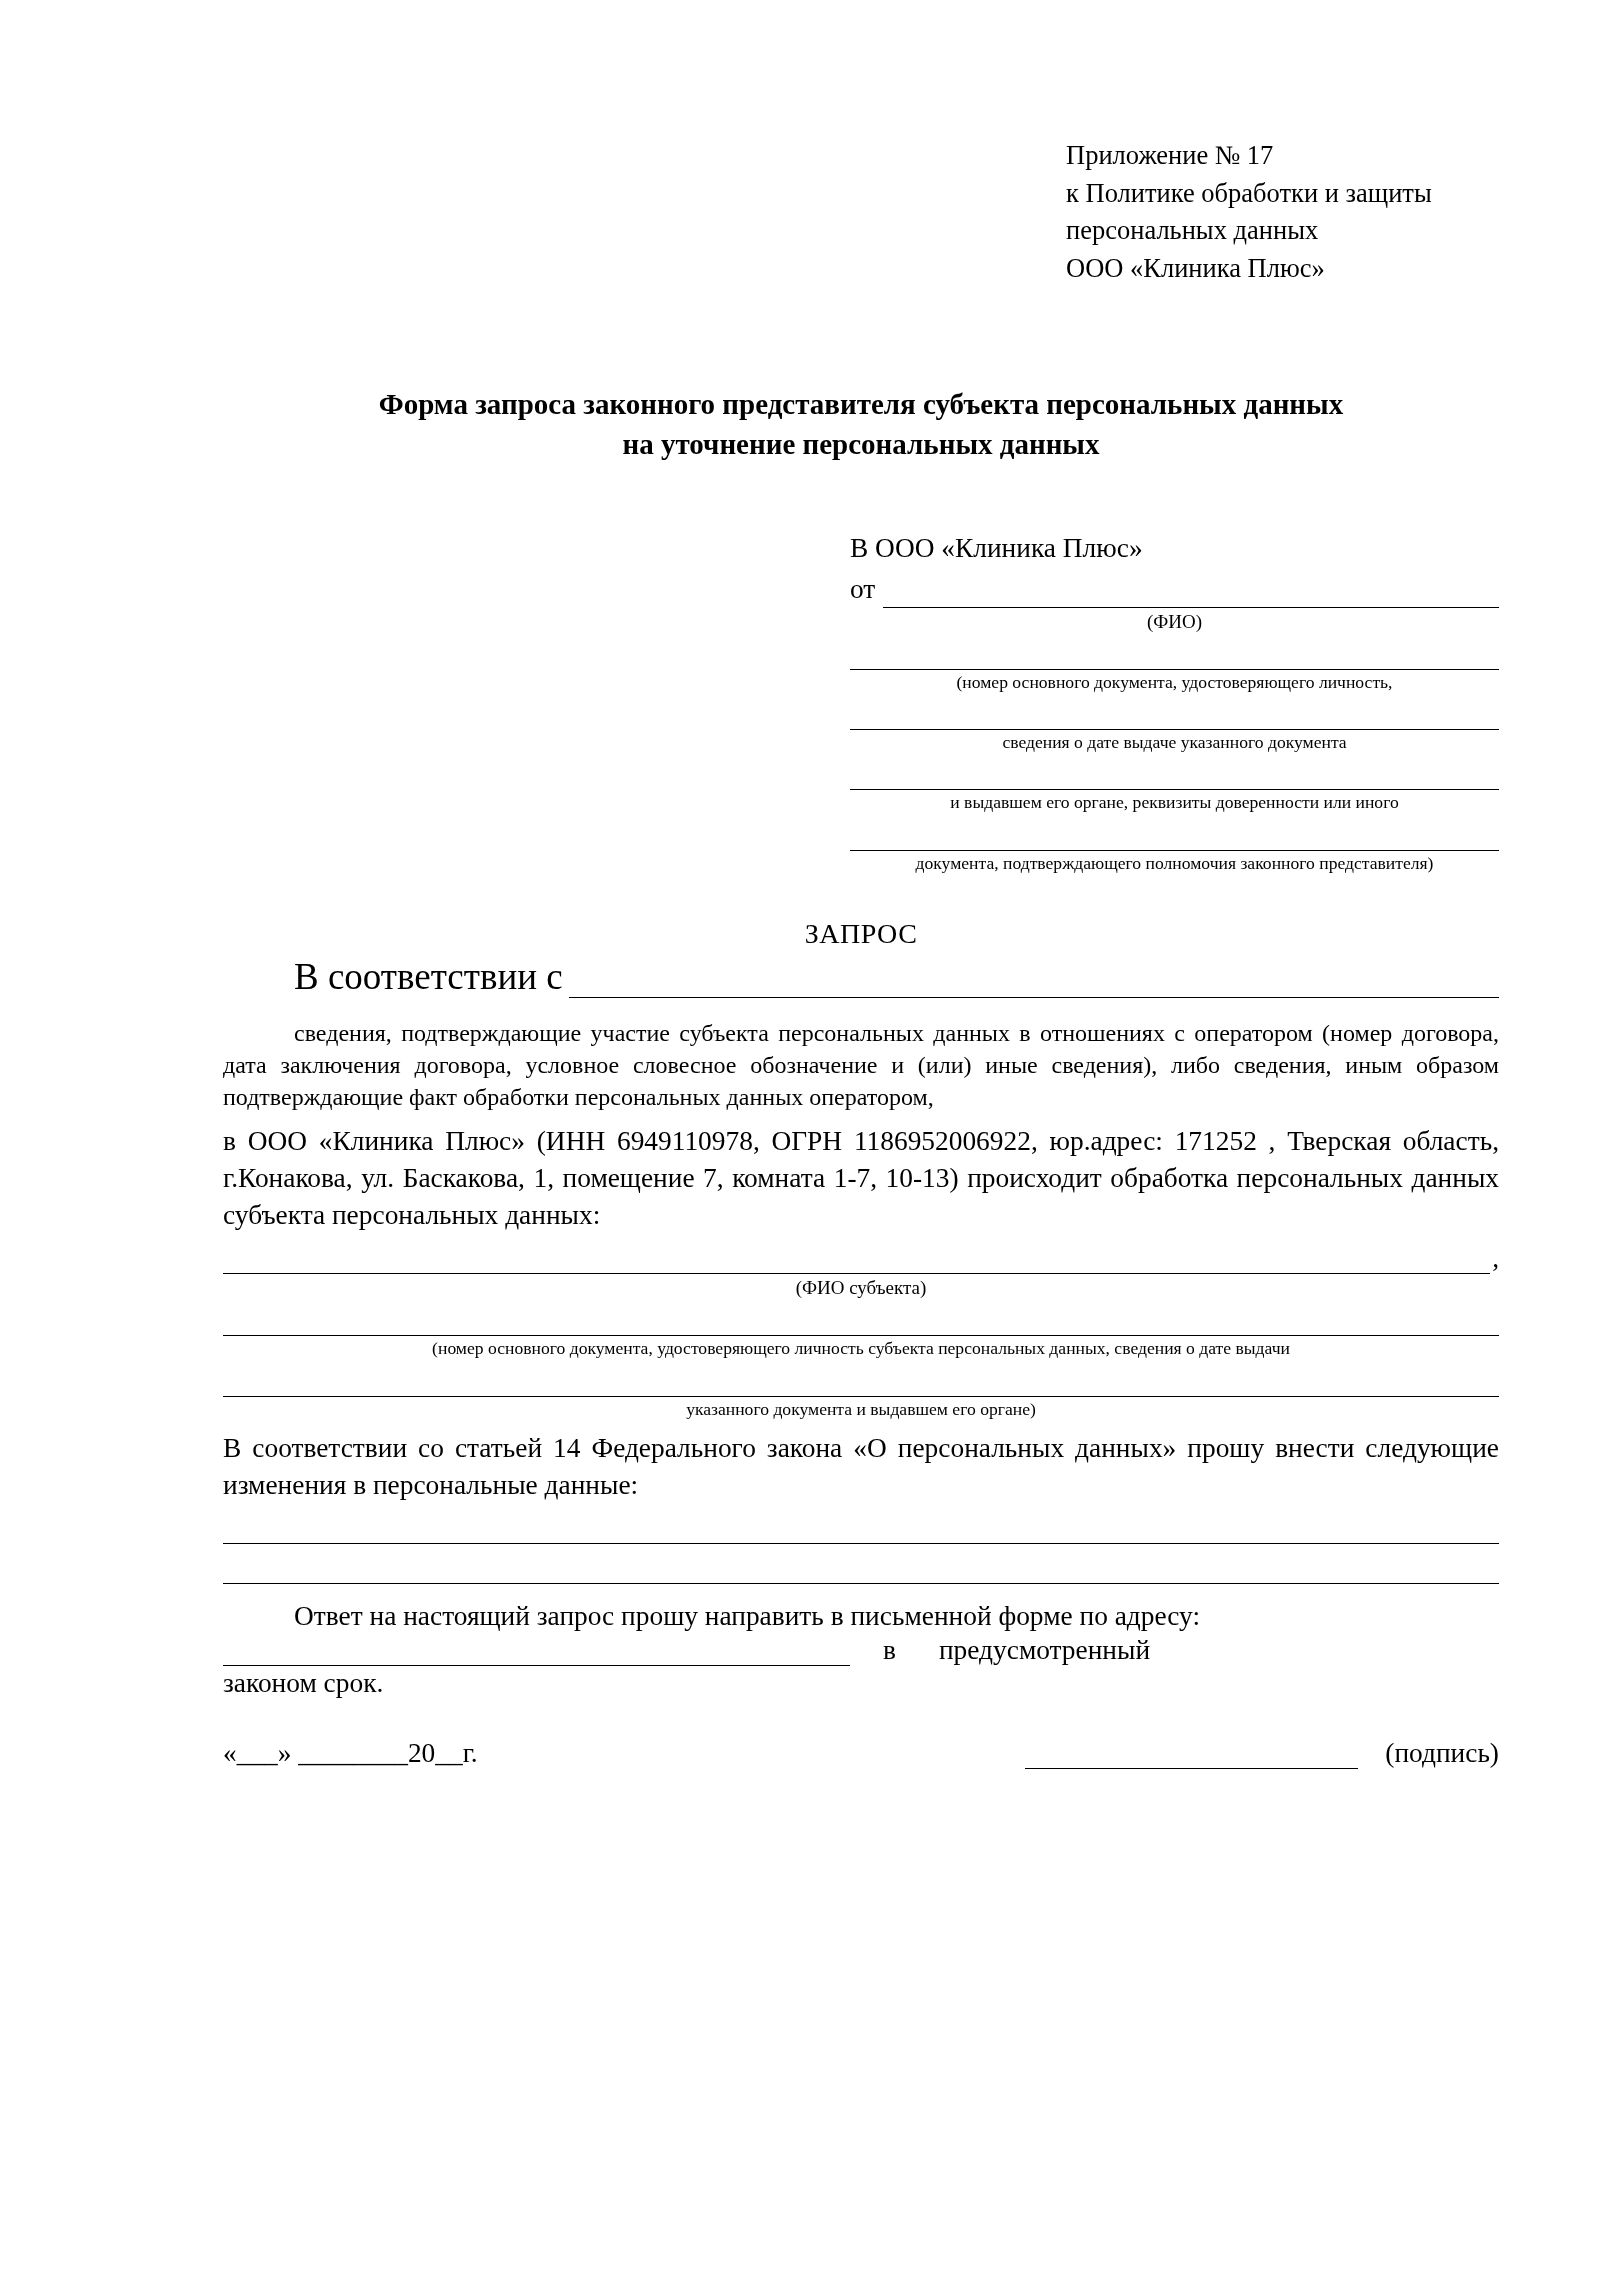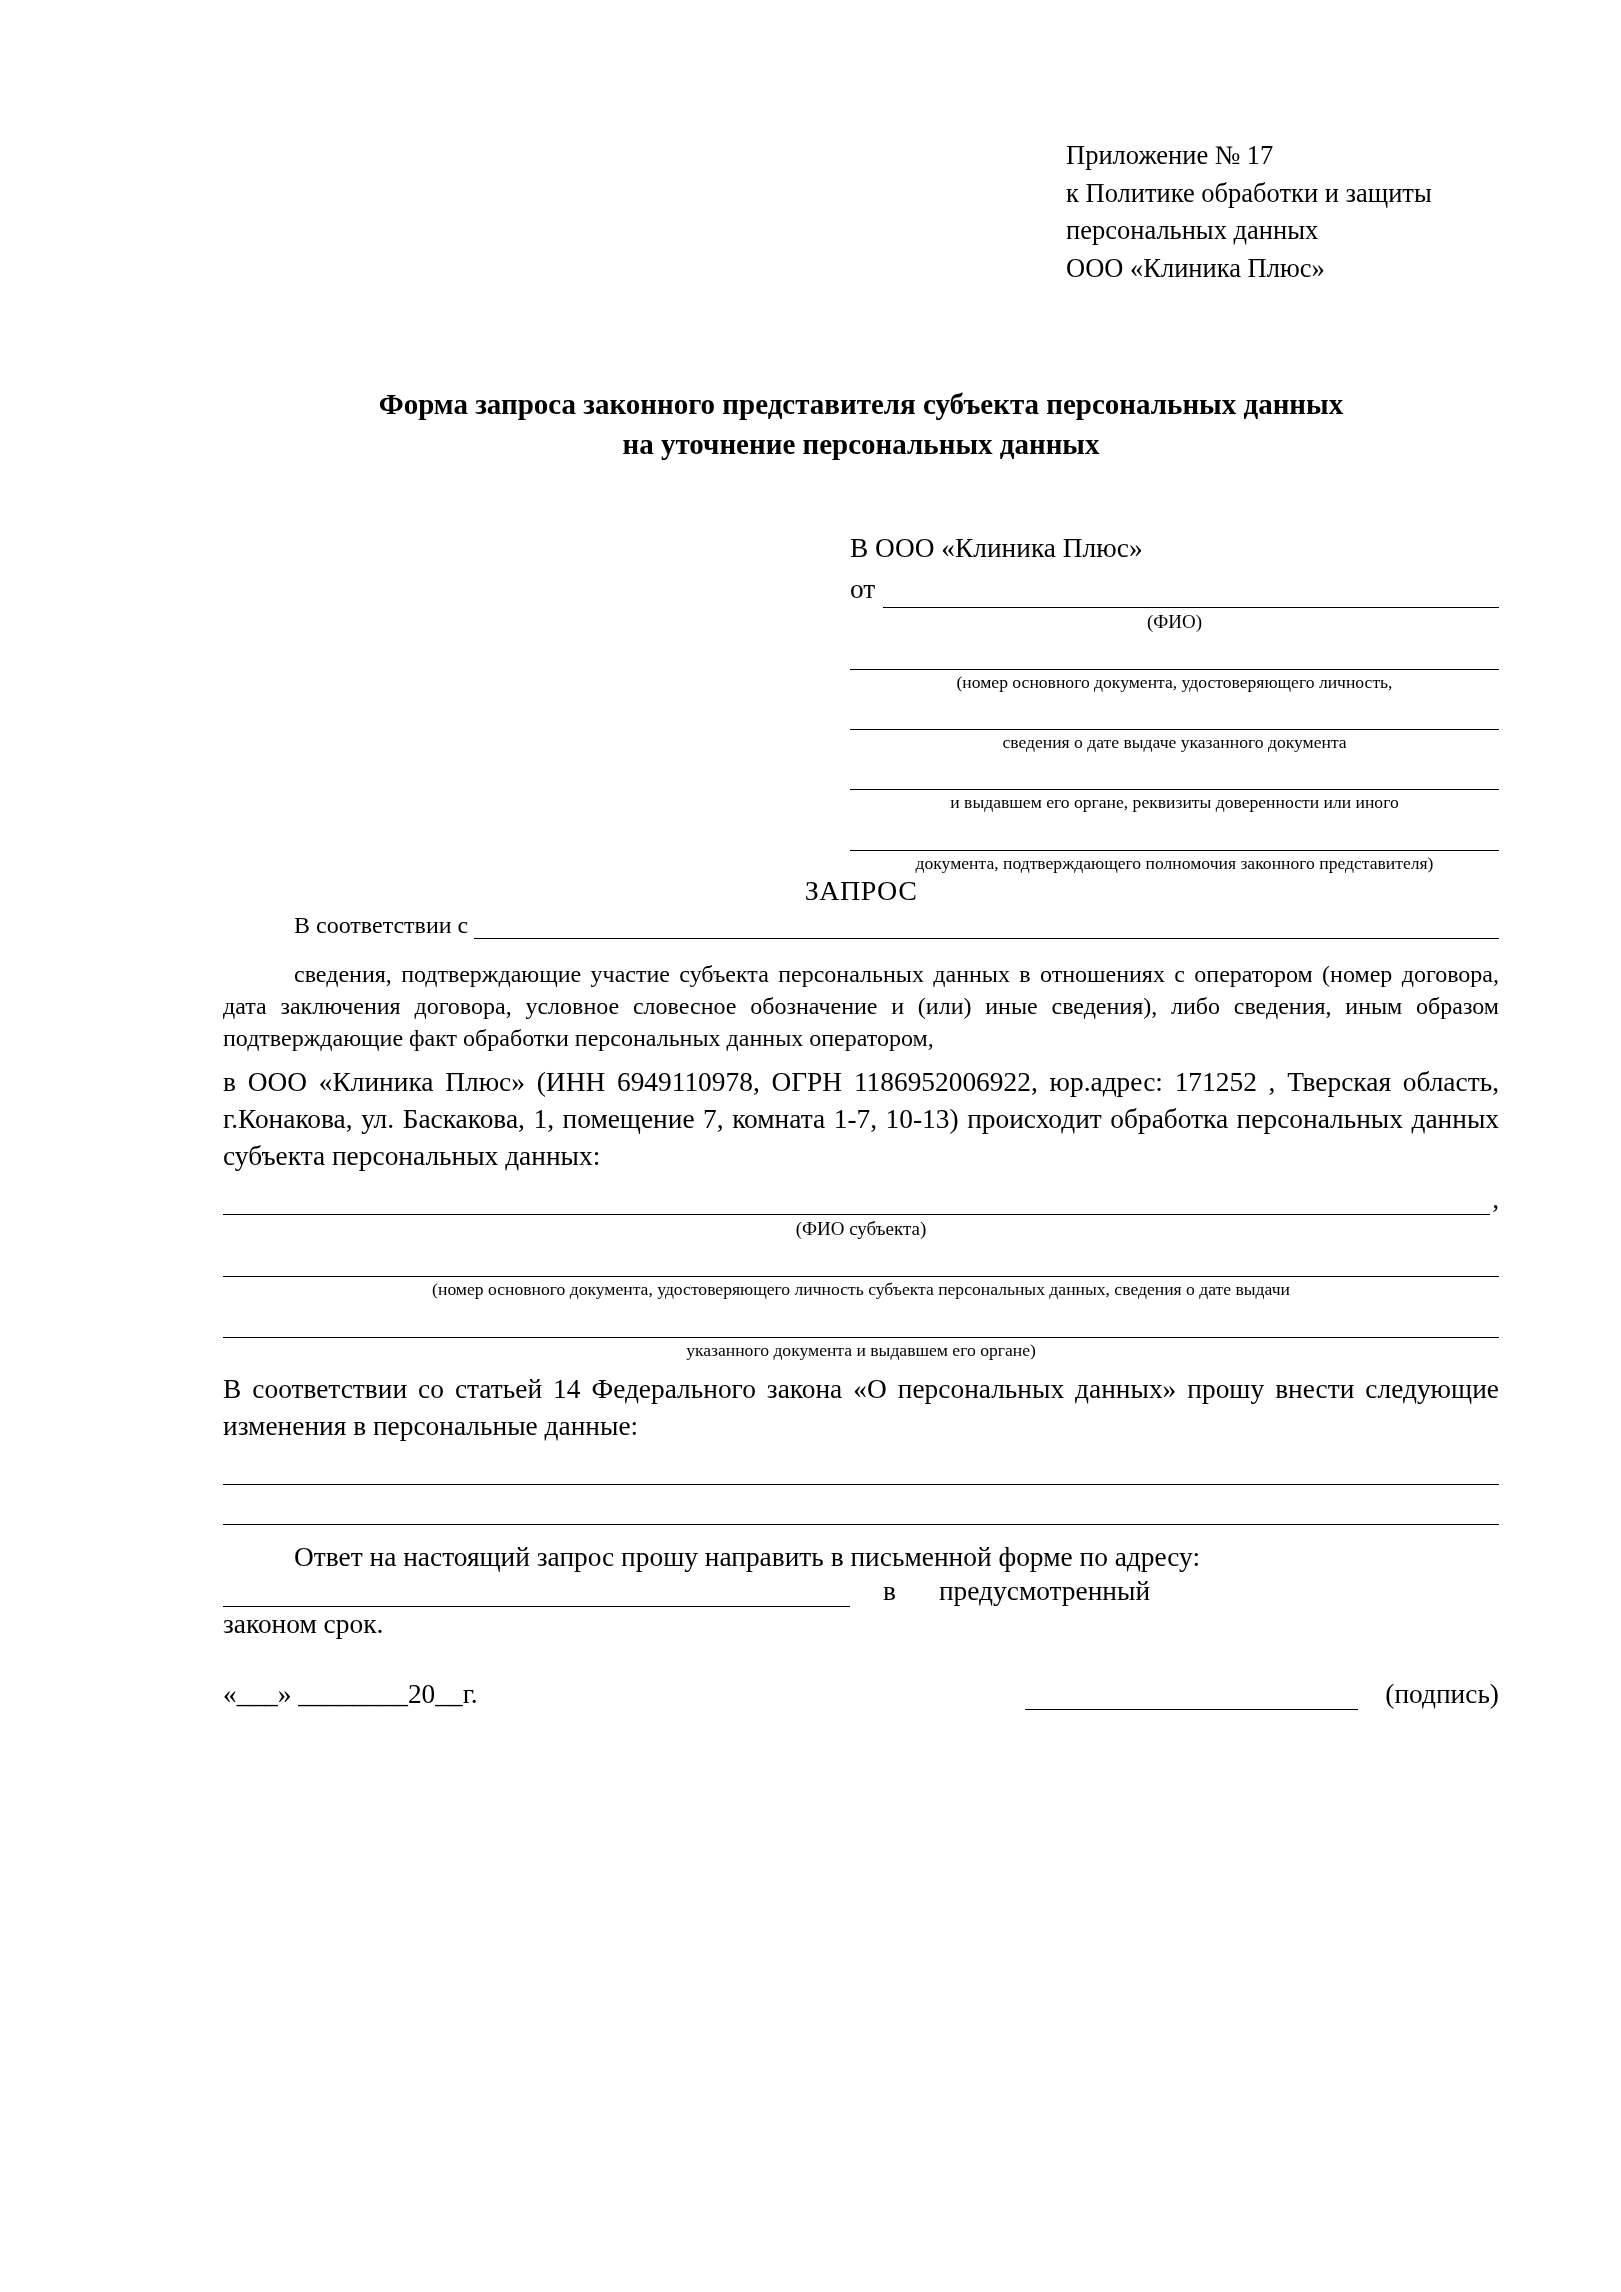--- a/index.html
+++ b/index.html
@@ -79,31 +79,32 @@
   .caption-small {
     text-align: center;
     font-size: 17.6px;
     line-height: 1.25;
     margin-top: 2px;
   }
   .field-group { margin-top: 9.8px; }
 
   
   .zapros {
+    margin-top: 43px;
     text-align: center;
     font-size: 28px;
     letter-spacing: 0.5px;
   }
   .accord-row {
     display: flex;
     align-items: flex-end;
     margin-top: 5.9px;
     padding-left: 71px;
   }
-  .accord-row .lbl { font-size: 24px; padding-right: 5.9px; white-space: nowrap; text-align: center; }
+  .accord-row .lbl { font-size: 37px; padding-right: 5.9px; white-space: nowrap; text-align: center; }
 
   .fine-para {
     font-size: 24px;
     line-height: 1.32;
     text-align: justify;
     margin-top: 20px;
   }
   .fine-para .indent { display: inline-block; width: 71px; }
 
   .body-para {

